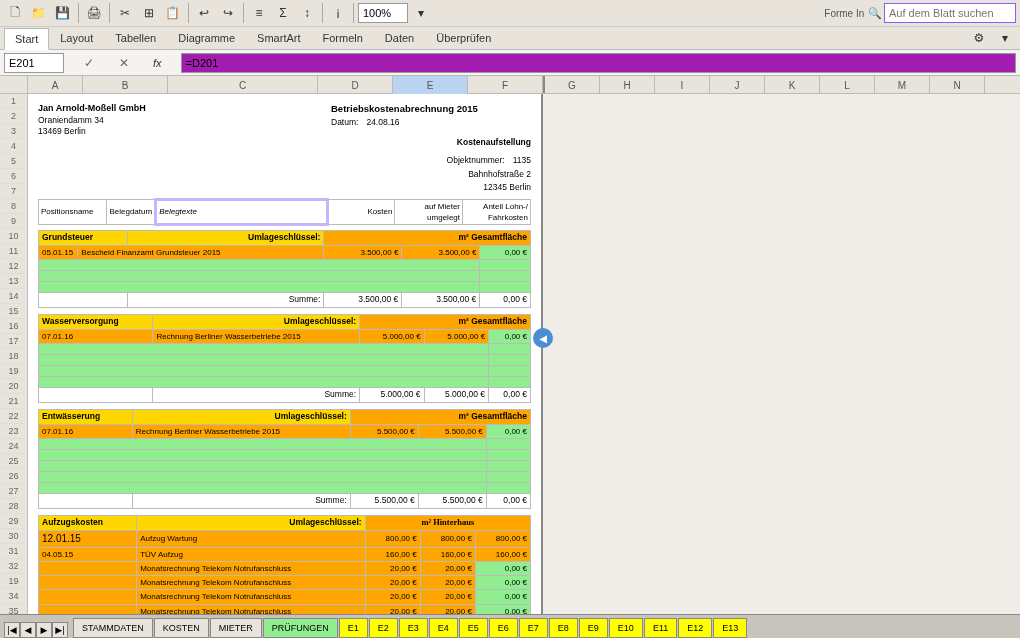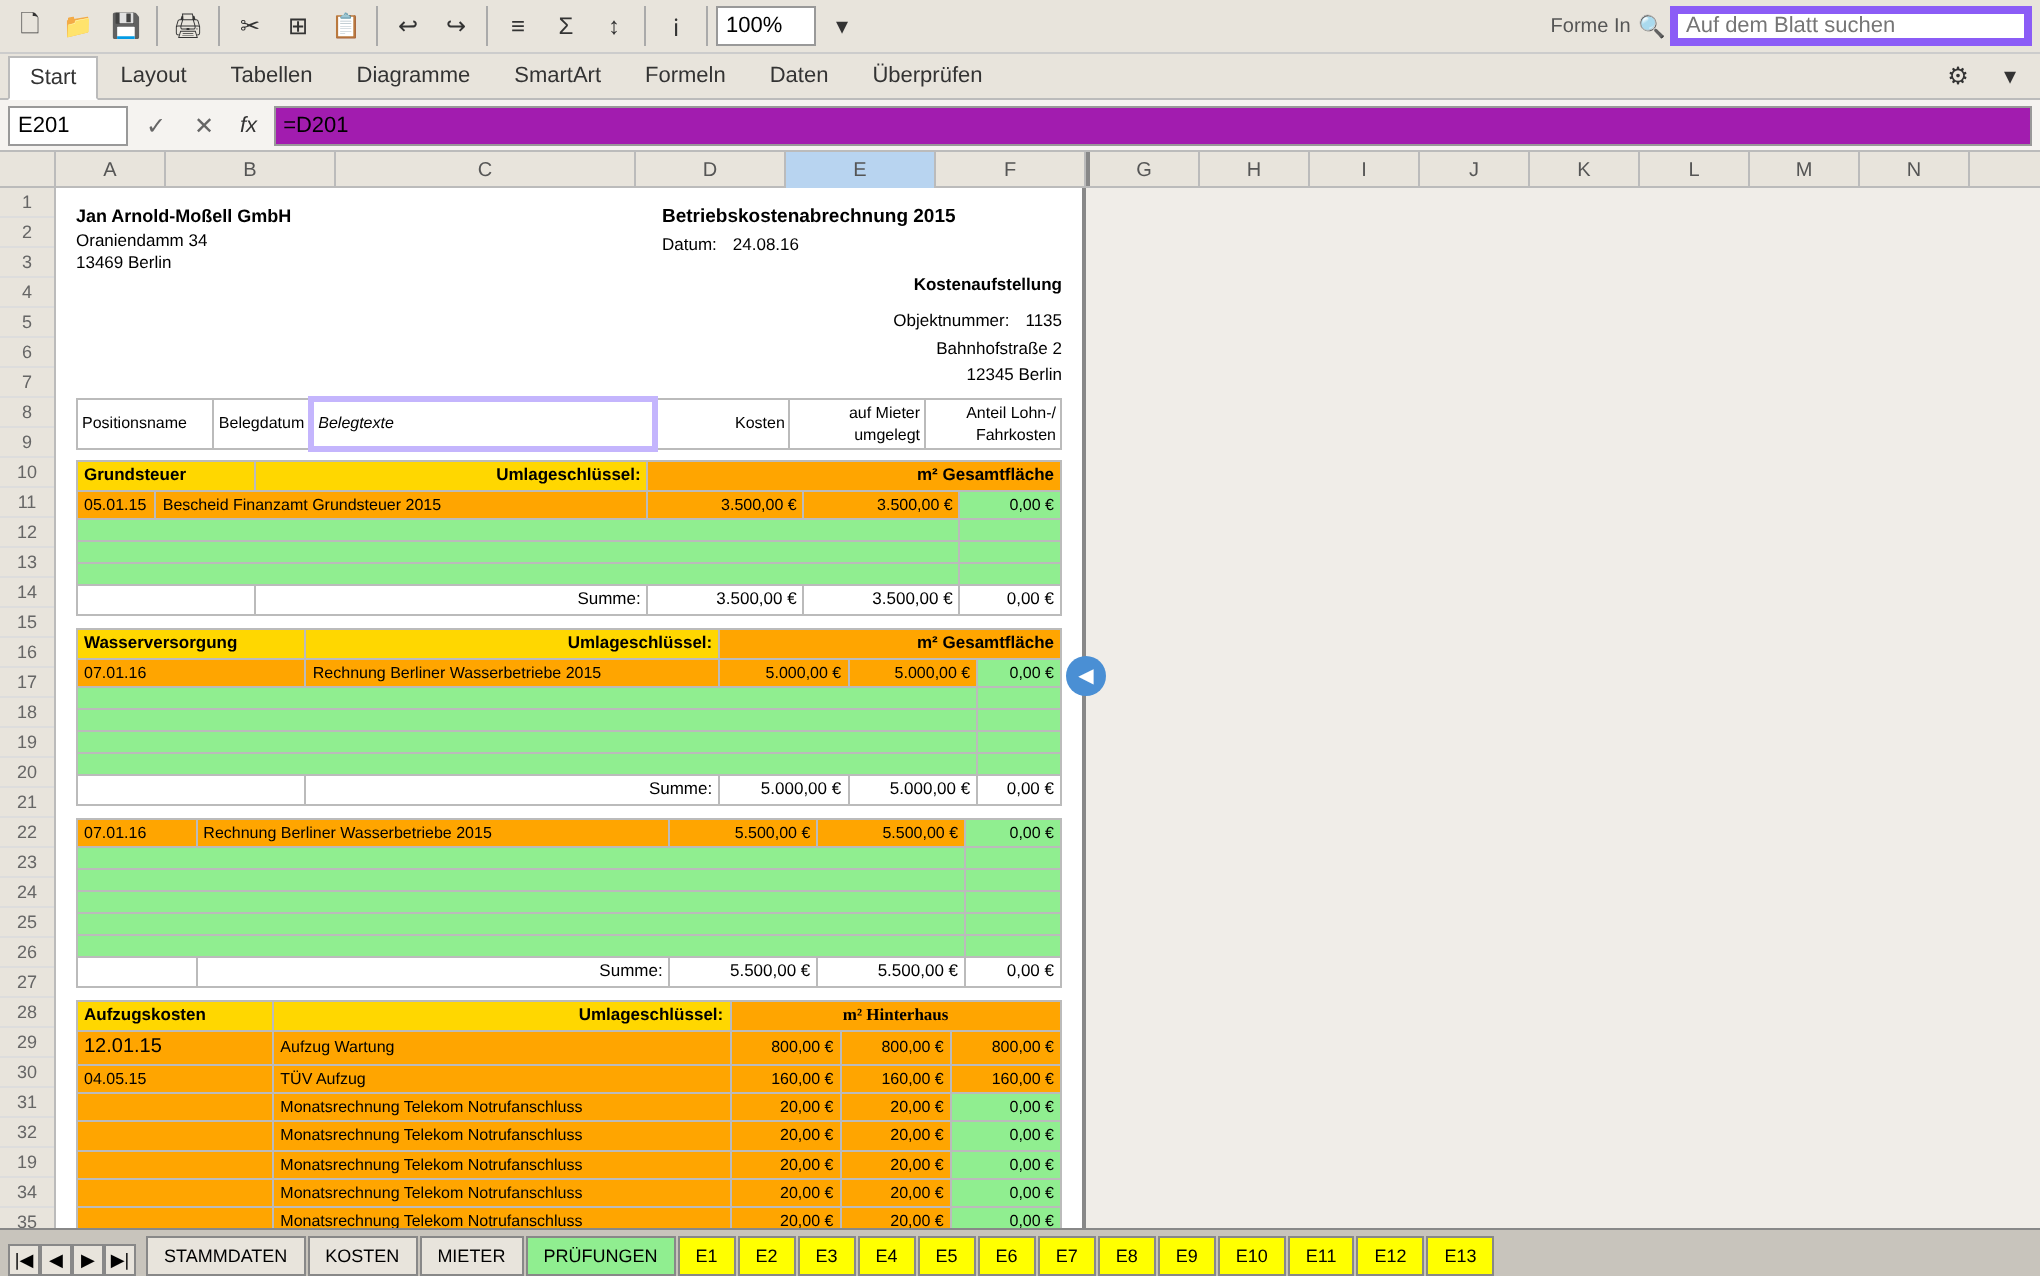--- a/index.html
+++ b/index.html
@@ -2,30 +2,30 @@
 <html><head>
   <meta charset="utf-8">
   <style>
     * { margin: 0; padding: 0; box-sizing: border-box; }
     body { font-family: 'Segoe UI', Tahoma, Geneva, Verdana, sans-serif; font-size: 11px; background: #d4d0c8; width: 1020px; height: 638px; overflow: hidden; }
     .top-bar { display: flex; align-items: center; padding: 2px 4px; background: #e8e4dc; border-bottom: 1px solid #ccc; gap: 2px; }
     .icon-btn { width: 22px; height: 22px; display: inline-flex; align-items: center; justify-content: center; cursor: pointer; border: 1px solid transparent; border-radius: 2px; font-size: 12px; color: #333; background: transparent; }
     .separator { width: 1px; height: 20px; background: #aaa; margin: 0 2px; }
     .zoom-box { display: flex; align-items: center; font-size: 11px; border: 1px solid #999; background: white; padding: 1px 4px; height: 20px; min-width: 50px; }
     .search-box { display: flex; align-items: center; margin-left: auto; }
-    .search-input { height: 20px; border: 4px solid #8b5cf6; padding: 0 4px; font-size: 11px; width: 181px; background: white; color: #888; }
+    .search-input { height: 20px; border: 1px solid #8b5cf6; padding: 0 4px; font-size: 11px; width: 132px; background: white; color: #888; }
 
     
     .ribbon { display: flex; align-items: center; background: #e8e4dc; border-bottom: 1px solid #bbb; padding: 0 4px; }
     .ribbon-tab { padding: 4px 10px; cursor: pointer; font-size: 11px; color: #333; border: 1px solid transparent; }
     .ribbon-tab.active { background: white; border-color: #bbb #bbb white #bbb; margin-bottom: -1px; }
     .ribbon-right { margin-left: auto; display: flex; align-items: center; gap: 4px; }
 
     
-    .formula-bar { display: flex; align-items: center; background: #f5f3f0; border-bottom: 1px solid #bbb; padding: 2px 4px; gap: 4px; height: 26px; }
+    .formula-bar { display: flex; align-items: center; background: #f5f3f0; border-bottom: 1px solid #bbb; padding: 2px 4px; gap: 15px; height: 26px; }
     .cell-ref { border: 1px solid #999; background: white; padding: 1px 4px; width: 60px; font-size: 11px; height: 20px; }
     .fx-icon { font-size: 11px; color: #333; padding: 0 4px; font-style: italic; }
     .formula-input { flex: 1; border: 1px solid #999; background: #a21caf; padding: 1px 4px; font-size: 11px; height: 20px; }
     .check-icon, .x-icon { width: 20px; height: 20px; display: flex; align-items: center; justify-content: center; cursor: pointer; font-size: 12px; color: #666; }
 
     
     .sheet-tabs { display: flex; align-items: flex-end; background: #c8c4bc; border-top: 1px solid #888; height: 24px; padding: 0 4px; gap: 1px; overflow: hidden; }
     .sheet-tab { padding: 2px 8px; border: 1px solid #888; background: #e8e4dc; cursor: pointer; font-size: 9px; height: 20px; display: flex; align-items: center; white-space: nowrap; }
     .sheet-tab.green { background: #90ee90; }
     .sheet-tab.yellow { background: #ffff00; }
@@ -289,20 +289,25 @@
                 <td style="text-align:right;">5.000,00 €</td>
                 <td style="text-align:right;">0,00 €</td>
               </tr>
             </tbody>
               </table>
           </div>
 
           <div class="section-block" style="margin-top:4px;">
             <table class="billing">
               <tbody>
+                  <tr class="hdr">
+                <td colspan="2" style="font-weight:bold;">Entwässerung</td>
+                <td style="text-align:right;">Umlageschlüssel:</td>
+                <td colspan="3" style="background:#ffa500; text-align:right;">m² Gesamtfläche</td>
+              </tr>
               <tr class="dat">
                 <td style="font-size:8px;">07.01.16</td>
                 <td colspan="2" style="font-size:8px;">Rechnung Berliner Wasserbetriebe 2015</td>
                 <td style="text-align:right; font-size:8px;">5.500,00 €</td>
                 <td style="text-align:right; font-size:8px;">5.500,00 €</td>
                 <td style="text-align:right; font-size:8px; background:#90ee90;">0,00 €</td>
               </tr>
               <tr class="grn">
                     <td colspan="5"></td>
                     <td style="background:#90ee90;"></td>

